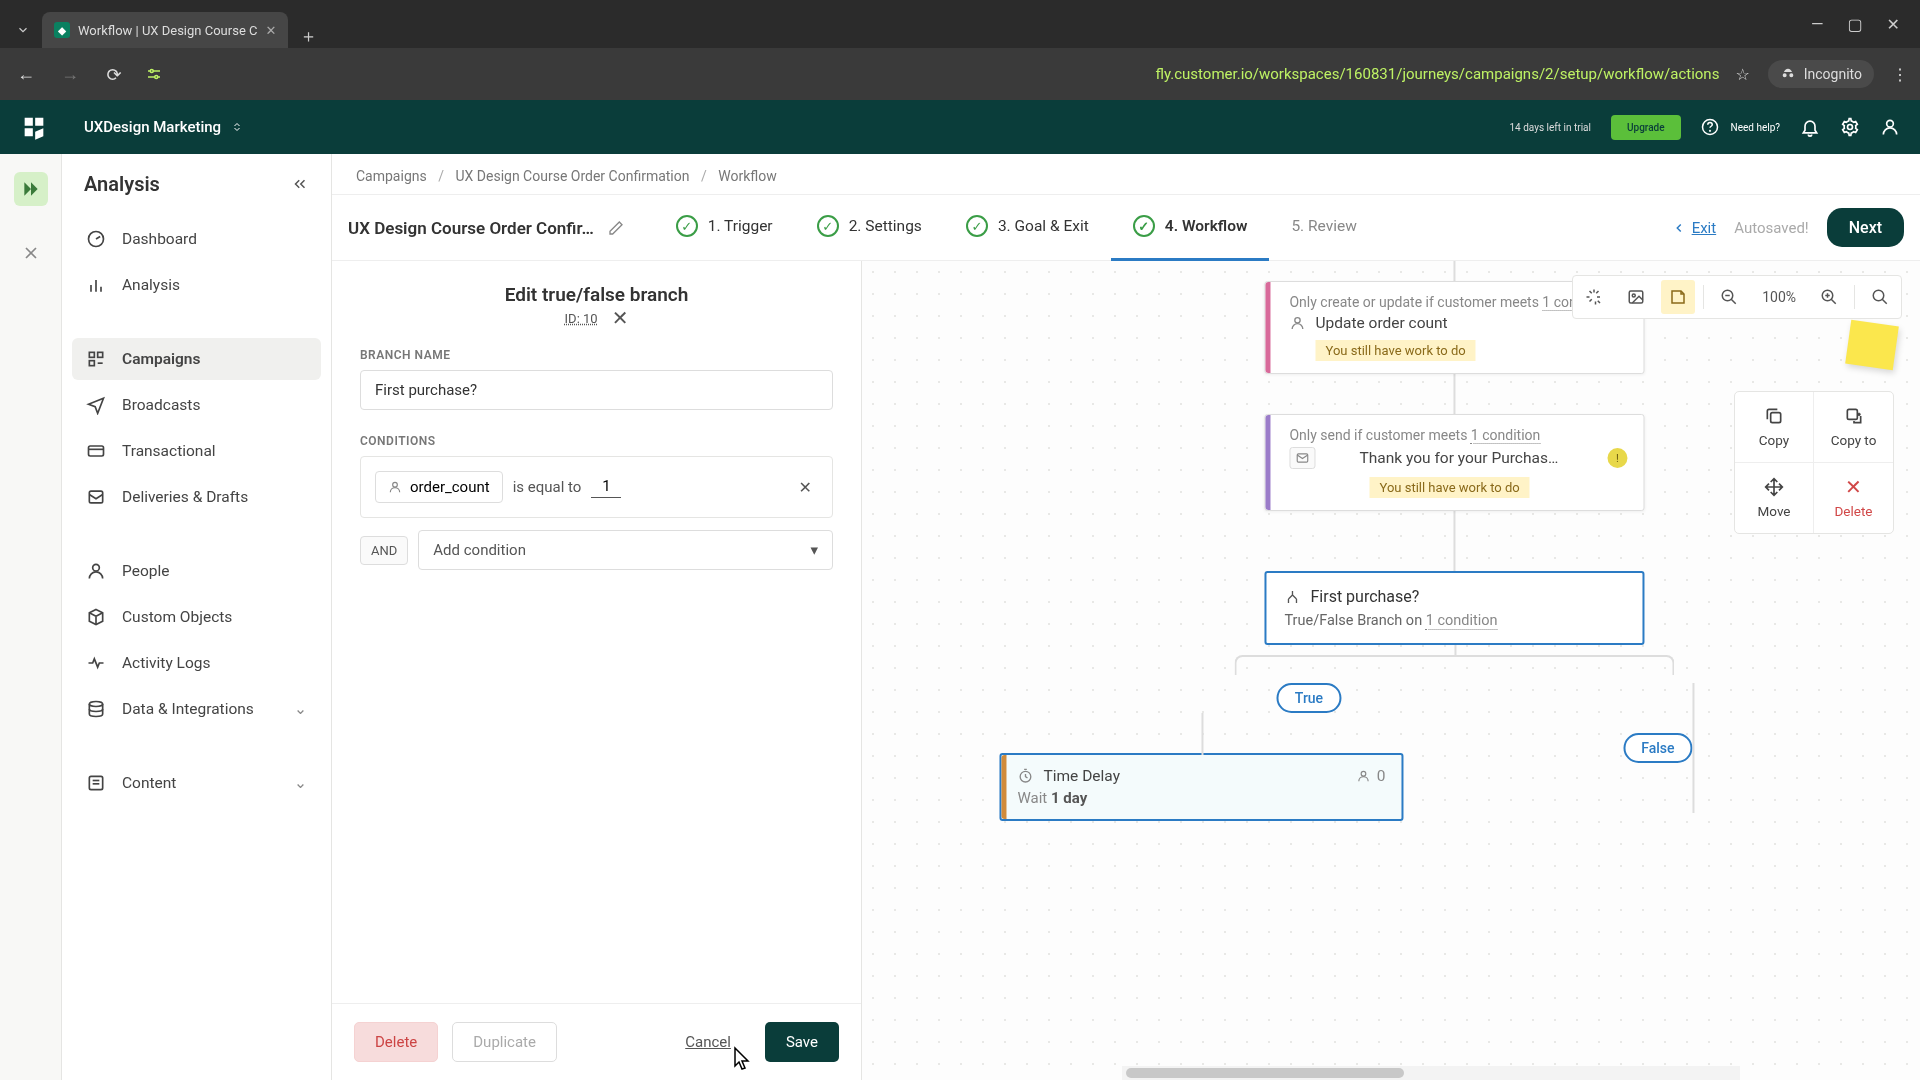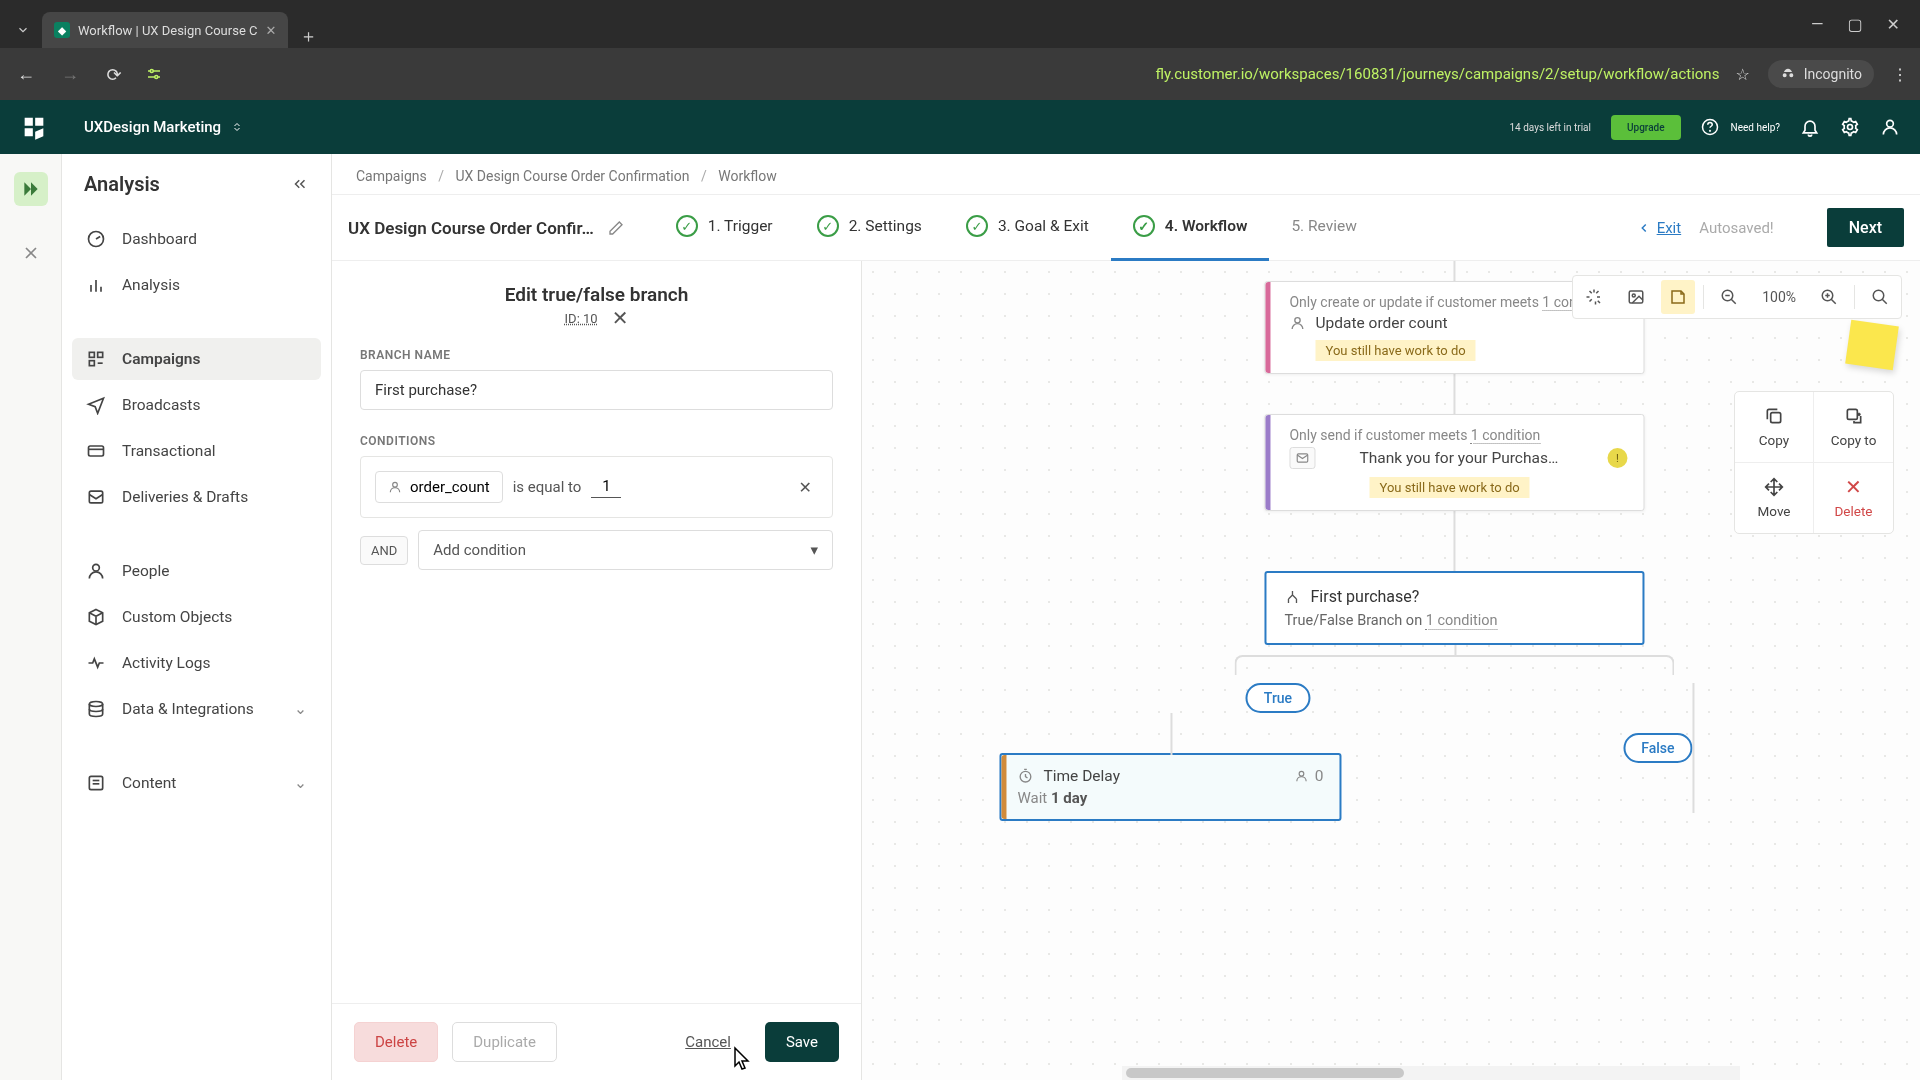--- a/index.html
+++ b/index.html
@@ -58,21 +58,21 @@
 .campaign-title { font-size: 17px; font-weight: 600; color: #333; max-width: 270px; white-space: nowrap; overflow: hidden; text-overflow: ellipsis; margin-right: 14px; }
 .edit-pencil { color: #888; cursor: pointer; margin-right: 30px; }
 .step { display: flex; align-items: center; gap: 10px; padding: 0 22px; height: 66px; color: #333; font-size: 15.5px; cursor: pointer; border-bottom: 3px solid transparent; }
 .step.done .step-circle { border-color: #3a9d46; color: #3a9d46; }
 .step-circle { width: 22px; height: 22px; border: 2px solid #ccc; border-radius: 50%; display: flex; align-items: center; justify-content: center; font-size: 13px; }
 .step.active { border-bottom-color: #2b7bc4; font-weight: 600; }
 .step.muted { color: #888; }
 .steps-right { margin-left: auto; display: flex; align-items: center; gap: 18px; }
 .exit-link { color: #2b7bc4; text-decoration: underline; font-size: 15px; cursor: pointer; display: flex; align-items: center; gap: 6px; }
 .autosaved { color: #aaa; font-size: 15px; }
-.next-btn { background: #0a3d3a; color: #fff; padding: 10px 22px; border-radius: 2px; font-weight: 500; cursor: pointer; margin-left: 35px; }
+.next-btn { background: #0a3d3a; color: #fff; padding: 10px 22px; border-radius: 15px; font-weight: 500; cursor: pointer; }
 
 .work-area { flex: 1; display: flex; position: relative; }
 
 
 .editor { width: 530px; border-right: 1px solid #e5e5e3; display: flex; flex-direction: column; background: #fff; }
 .editor-head { padding: 22px 28px 14px; }
 .editor-title-row { display: flex; align-items: center; justify-content: space-between; margin-bottom: 18px; flex-direction: column; }
 .editor-title { font-size: 19px; font-weight: 600; color: #333; }
 .editor-id { font-size: 13px; color: #555; text-decoration: underline dotted; cursor: pointer; }
 .editor-close { cursor: pointer; color: #555; font-size: 20px; margin-left: 14px; }
@@ -126,21 +126,21 @@
 
 .branch-node { width: 380px; background: #fff; border: 2px solid #2b7bc4; border-radius: 3px; padding: 14px 18px; }
 .branch-node .node-t { font-size: 16px; color: #333; margin-bottom: 6px; }
 .branch-sub { font-size: 14.5px; color: #666; }
 
 .branch-split { display: flex; justify-content: space-between; width: 440px; margin-top: 8px; align-items: flex-start; }
 .branch-conn-top { width: 440px; height: 20px; border-top: 2px solid #ddd; border-left: 2px solid #ddd; border-right: 2px solid #ddd; border-radius: 8px 8px 0 0; margin-top: 10px; position: relative; }
 .branch-conn-top::before { content:''; position:absolute; top:-12px; left:50%; width:2px; height:12px; background:#ddd; }
 .pill { background: #fff; border: 2px solid #2b7bc4; color: #2b7bc4; border-radius: 16px; padding: 5px 16px; font-size: 14px; font-weight: 500; }
 
-.delay-node { width: 342px; background: #f4fbfc; border: 2px solid #2b7bc4; border-radius: 3px; padding: 12px 16px; margin-top: 40px; margin-left:-215px; position: relative; }
+.delay-node { width: 404px; background: #f4fbfc; border: 2px solid #2b7bc4; border-radius: 3px; padding: 12px 16px; margin-top: 40px; margin-left:-215px; position: relative; }
 .delay-row { display: flex; align-items: center; gap: 10px; font-size: 15.5px; color: #444; justify-content: space-between; }
 .delay-sub { color: #888; font-size: 15px; margin-top: 4px; }
 .delay-sub b { color: #555; }
 .delay-node::before{ content:''; position:absolute; left:50%; top:-42px; width:2px; height:42px; background:#ddd;}
 .delay-stripe{position:absolute;left:0;top:0;bottom:0;width:5px;background:#d18b3a;border-radius:3px 0 0 3px;}
 
 .right-vline{width:2px;height:130px;background:#ddd;}
 
 .scrollbar-bottom { position: absolute; bottom: 0; left: 260px; right: 180px; height: 14px; background: #f3f3f3; display:flex;align-items:center; }
 .scrollbar-thumb { height: 10px; background: #c8c8c8; border-radius: 5px; width: 45%; margin-left: 4px; }

